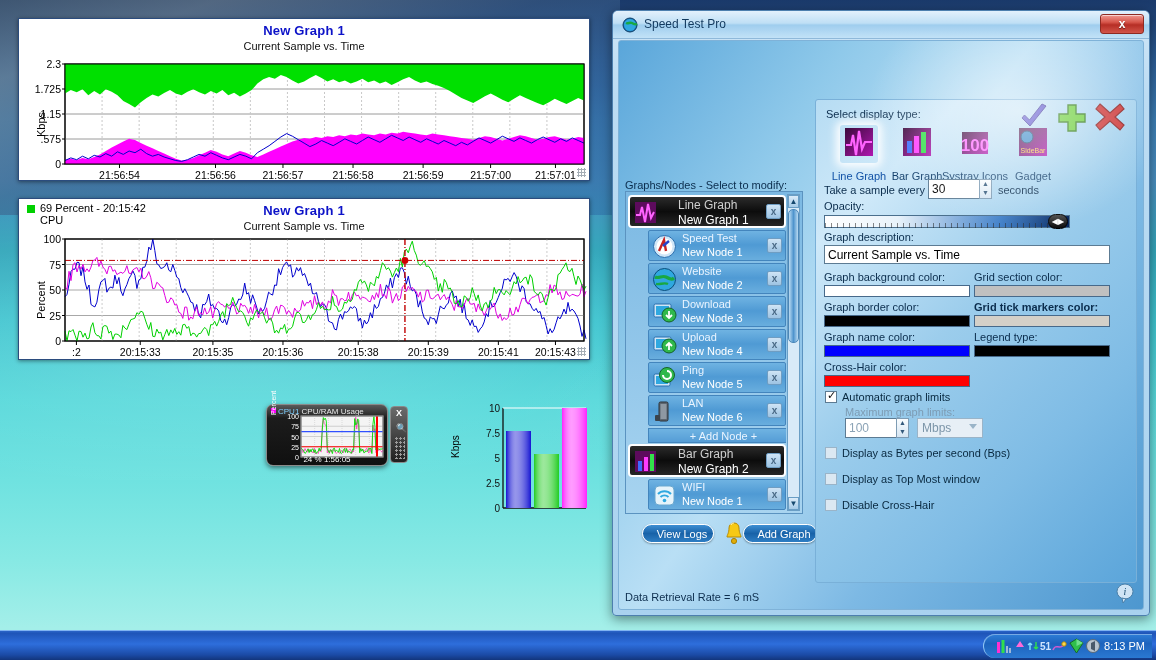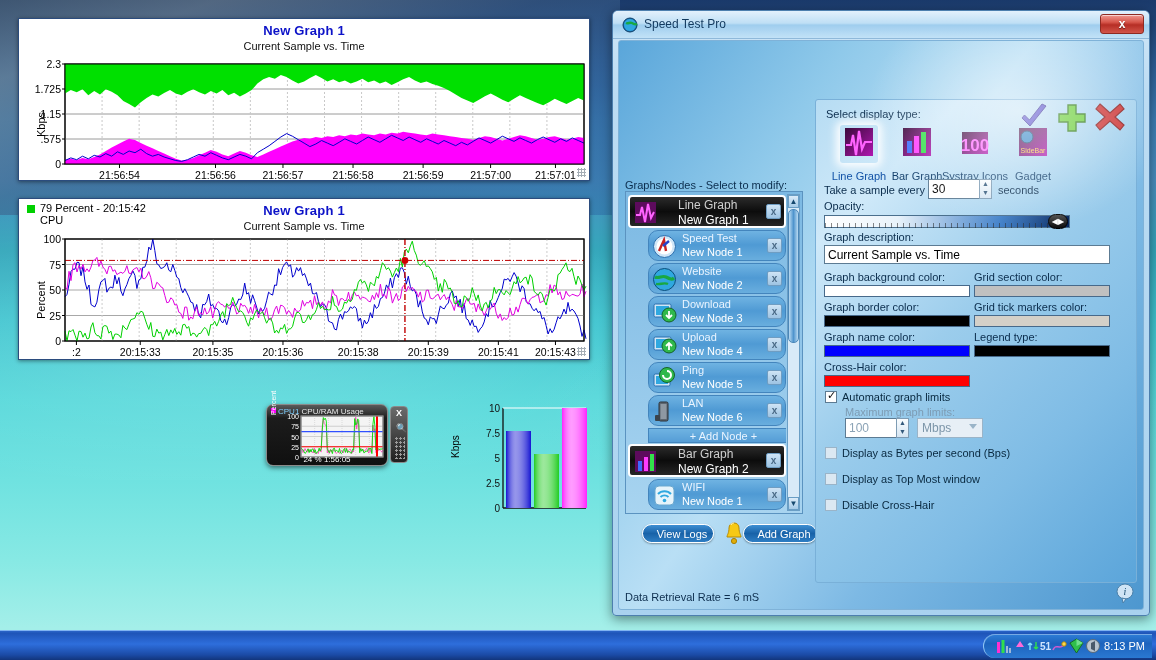--- a/index.html
+++ b/index.html
@@ -100,21 +100,21 @@
 
   
   #tree-label { position:absolute; left:6px; top:138px; font-size:11px; color:#0b2d4d; }
   #tree-panel { position:absolute; left:6px; top:150px; width:178px; height:323px;
     background: linear-gradient(to bottom,#7cb9e3,#a8d4f0);
     border:1px solid #5b93c0; }
   #tree-scroll { position:absolute; left:2px; top:2px; width:158px; bottom:2px; overflow:hidden; }
   .node {
     position:relative; height:31px; margin:1px 0 2px 0;
     background: linear-gradient(to bottom,#6fb3e2 0%,#4f9ad4 48%,#69aede 100%);
-    border:1px solid #4385bd; border-radius:10px;
+    border:1px solid #4385bd; border-radius:2px;
   }
   .node.indent { margin-left:20px; width:138px; }
   .node.graph {
     background: linear-gradient(to bottom,#2b2b2b 0%,#0c0c0c 50%,#262626 100%);
     border:2px solid #ffffff; border-radius:4px; height:33px; width:158px; margin-left:0;
   }
   .node .n-ico { position:absolute; left:3px; top:3px; width:25px; height:25px; }
   .node .n-l1 { position:absolute; left:33px; top:1px; font-size:11px; color:#e9f4ff; }
   .node .n-l2 { position:absolute; left:33px; top:15px; font-size:11px; color:#ffffff; }
   .node.graph .n-l1 { color:#cfcfcf; font-size:12px; left:48px; top:1px;}
@@ -287,21 +287,21 @@
         <line x1="471.58" y1="145" x2="471.58" y2="149" stroke="#000"></line>
         <text x="471.58" y="160" text-anchor="middle" font-size="10.5" fill="#000" font-family="Liberation Sans, sans-serif">21:57:00</text>
         <line x1="536.4549999999999" y1="145" x2="536.4549999999999" y2="149" stroke="#000"></line>
         <text x="536.4549999999999" y="160" text-anchor="middle" font-size="10.5" fill="#000" font-family="Liberation Sans, sans-serif">21:57:01</text>
       </svg>
     <div class="resizer"></div>
   </div>
 
   <div class="graphwin" id="gw2" style="left:18px; top:198px; width:572px; height:162px;">
     <div class="gw-legend">
-      <span class="sw"></span><span>79 Percent - 20:15:42</span>
+      <span class="sw"></span><span>69 Percent - 20:15:42</span>
       <span class="l2">CPU</span>
     </div>
     <div class="gw-title">New Graph 1</div>
     <div class="gw-sub">Current Sample vs. Time</div>
     <div class="ylabel" style="left:16px; top:120px;">Percent</div>
     <svg id="svg2" width="572" height="162" style="position:absolute;left:0;top:0;">
         <rect x="46" y="40" width="519" height="102" fill="#ffffff" stroke="#000"></rect>
         <line x1="46" y1="65.5" x2="565" y2="65.5" stroke="#a8a8a8"></line>
         <line x1="46" y1="91" x2="565" y2="91" stroke="#a8a8a8"></line>
         <line x1="46" y1="116.5" x2="565" y2="116.5" stroke="#a8a8a8"></line>
@@ -648,21 +648,21 @@
         <div class="swatch" style="left:8px; top:185px; width:146px; background:#ffffff;"></div>
         <div class="lbl" style="left:8px; top:201px;">Graph border color:</div>
         <div class="swatch" style="left:8px; top:215px; width:146px; background:#000000;"></div>
         <div class="lbl" style="left:8px; top:231px;">Graph name color:</div>
         <div class="swatch" style="left:8px; top:245px; width:146px; background:#0000ff;"></div>
         <div class="lbl" style="left:8px; top:261px;">Cross-Hair color:</div>
         <div class="swatch" style="left:8px; top:275px; width:146px; background:#ff0000;"></div>
 
         <div class="lbl" style="left:158px; top:171px;">Grid section color:</div>
         <div class="swatch" style="left:158px; top:185px; width:136px; background:#c0c0c0;"></div>
-        <div class="lbl" style="left:158px; top:201px;">Grid tick markers color:</div>
+        <div class="lbl" style="left:158px; top:201px;font-weight:bold;">Grid tick markers color:</div>
         <div class="swatch" style="left:158px; top:215px; width:136px; background:#d4d0c8;"></div>
         <div class="lbl" style="left:158px; top:231px;">Legend type:</div>
         <div class="swatch" style="left:158px; top:245px; width:136px; background:#000000;"></div>
 
         <div class="cbrow" style="left:9px; top:291px;">
           <span class="cb on"></span><span>Automatic graph limits</span>
         </div>
         <div class="lbl dim" style="left:29px; top:306px;">Maximum graph limits:</div>
         <div class="txtin" style="left:29px; top:318px; width:62px; height:20px; color:#8ba3b6;">100</div>
         <div class="spin" style="left:80px; top:318px; height:20px;">

